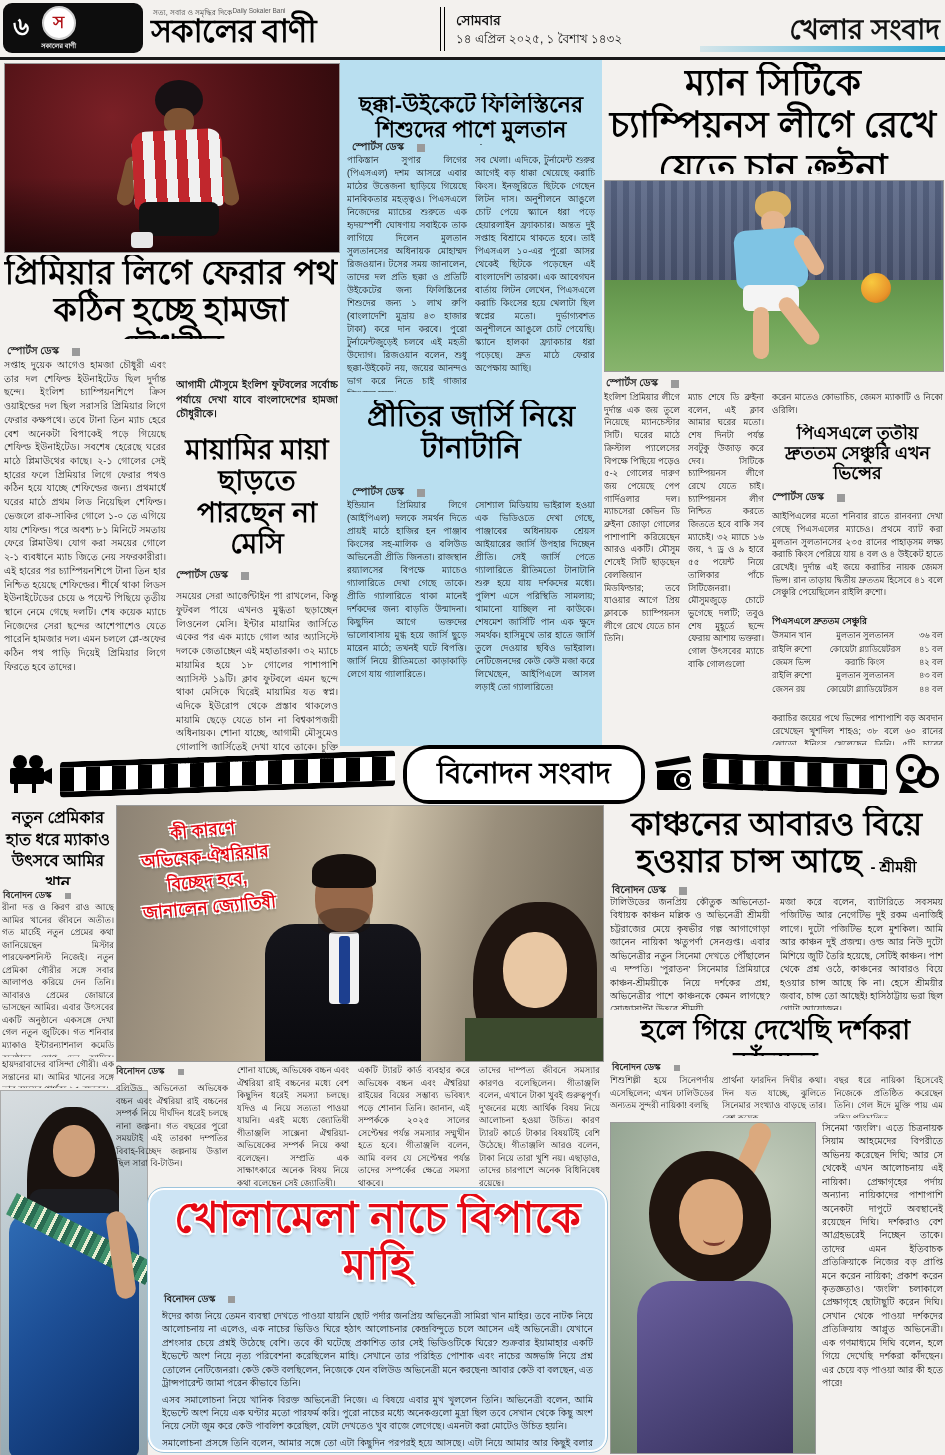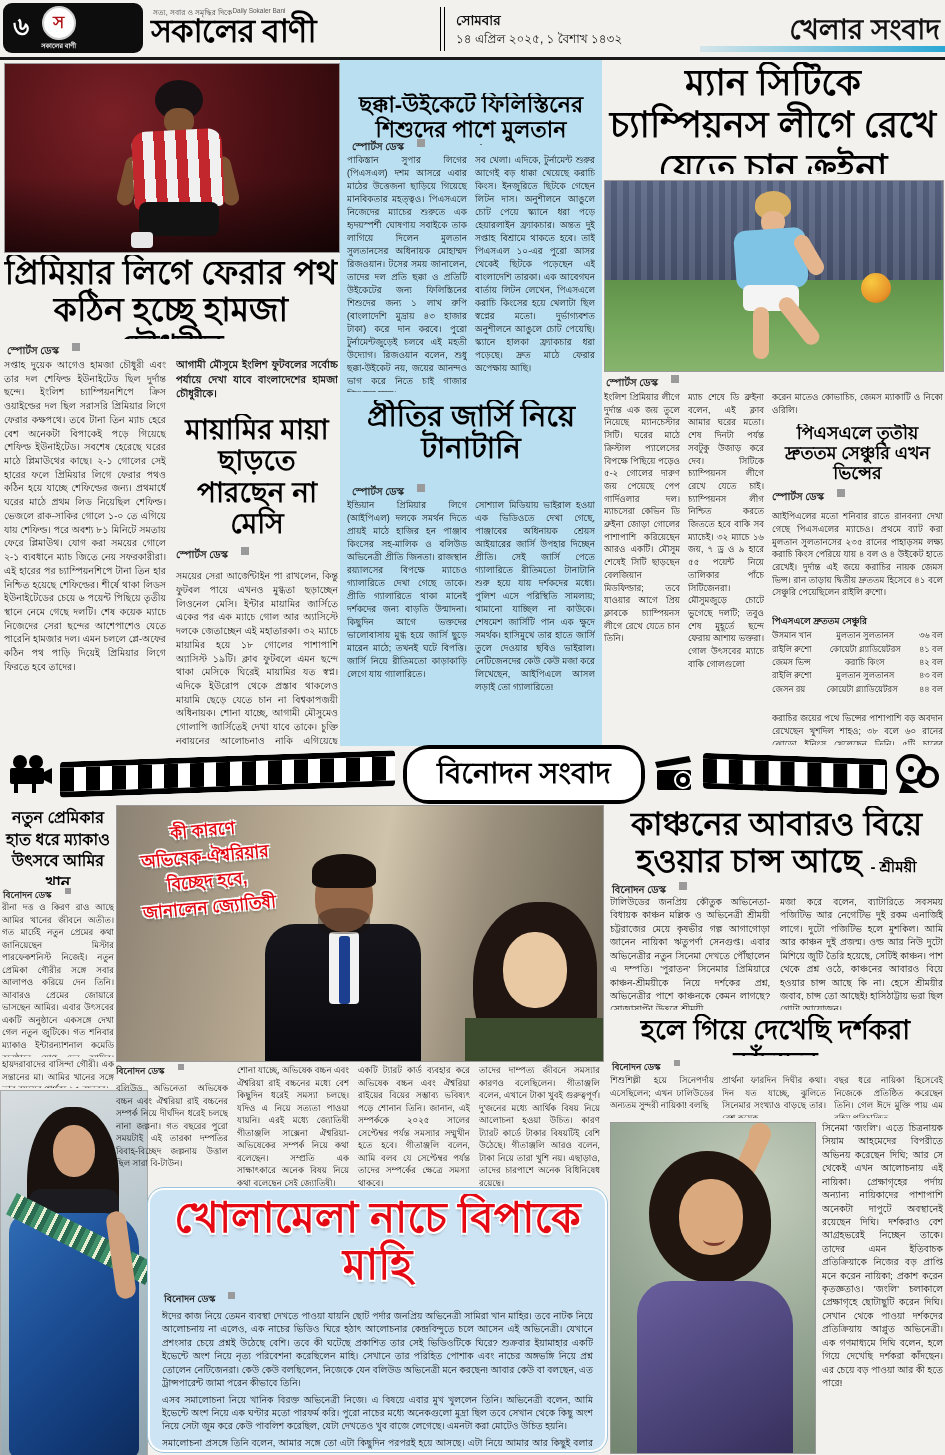--- a/index.html
+++ b/index.html
@@ -1,21 +1,21 @@
 <!DOCTYPE html>
 <html><head>
 <meta charset="utf-8">
 <style>
   html,body{margin:0;padding:0}
   body{width:945px;height:1455px;position:relative;background:#e7e5e2;font-family:"Liberation Sans","DejaVu Sans",sans-serif;color:#111}
   .page{position:absolute;inset:0;background:#f3f1ee;overflow:hidden}
   .abs{position:absolute}
   .bodytext{font-size:9.4px;line-height:1.46;text-align:justify;color:#141414;overflow:hidden;word-break:break-word}
   .headline{font-weight:bold;color:#000;text-align:center;line-height:1.12;overflow:hidden}
-  .byline{display:flex;gap:13px;font-weight:bold;font-size:10px;color:#222}
+  .byline{display:flex;align-items:center;gap:13px;font-weight:bold;font-size:10px;color:#222}
   .bsq{width:8px;height:8px;background:#9a9a9a;display:inline-block}
   .photo{position:absolute;overflow:hidden}
   .srow{display:flex;align-items:flex-start;font-size:8.4px;line-height:1.6;white-space:nowrap;overflow:hidden}
   .dots{flex:1;border-bottom:1.5px dotted #444;margin:0 2px;transform:translateY(-2px);min-width:6px}
   .film{height:24px;background:
       repeating-linear-gradient(90deg,#000 0 14px,#fff 14px 26px);
       border-top:6px solid #000;border-bottom:6px solid #000;border-radius:4px}
   .redoutline{color:#e50914;text-shadow:-1.5px -1.5px 0 #fff,1.5px -1.5px 0 #fff,-1.5px 1.5px 0 #fff,1.5px 1.5px 0 #fff,0 3px 3px rgba(0,0,0,.35)}
 </style>
 </head>
@@ -55,21 +55,21 @@
     <div class="abs" style="left:128px;top:66px;width:90px;height:78px;background:repeating-linear-gradient(90deg,#c1272d 0 11px,#f0f0f0 11px 22px);border-radius:14px 14px 6px 6px;transform:rotate(-3deg)"></div>
     <div class="abs" style="left:134px;top:138px;width:80px;height:34px;background:#121212;border-radius:8px"></div>
     <div class="abs" style="left:126px;top:168px;width:22px;height:16px;background:#e8e8e8;border-radius:4px"></div>
   </div>
   <div class="headline abs" style="left:4px;top:255px;width:334px;height:84px;font-size:33px">প্রিমিয়ার লিগে ফেরার পথ কঠিন হচ্ছে হামজা চৌধুরীর</div>
   <div class="byline abs" style="left:7px;top:343px">
     <span>স্পোর্টস ডেস্ক</span>
       <span class="bsq"></span>
   </div>
   <div class="bodytext abs" style="left:4px;top:358px;width:162px;height:386px">সপ্তাহ দুয়েক আগেও হামজা চৌধুরী এবং তার দল শেফিল্ড ইউনাইটেড ছিল দুর্দান্ত ছন্দে। ইংলিশ চ্যাম্পিয়নশিপে ক্রিস ওয়াইল্ডের দল ছিল সরাসরি প্রিমিয়ার লিগে ফেরার কক্ষপথে। তবে টানা তিন ম্যাচ হেরে বেশ অনেকটা বিপাকেই পড়ে গিয়েছে শেফিল্ড ইউনাইটেড। সবশেষ হেরেছে ঘরের মাঠে প্লিমাউথের কাছে। ২-১ গোলের সেই হারের ফলে প্রিমিয়ার লিগে ফেরার পথও কঠিন হয়ে যাচ্ছে শেফিল্ডের জন্য। প্রথমার্ধে ঘরের মাঠে প্রথম লিড নিয়েছিল শেফিল্ড। ভেজলে রাক-সাকির গোলে ১-০ তে এগিয়ে যায় শেফিল্ড। পরে অবশ্য ৮১ মিনিটে সমতায় ফেরে প্লিমাউথ। যোগ করা সময়ের গোলে ২-১ ব্যবধানে ম্যাচ জিতে নেয় সফরকারীরা। এই হারের পর চ্যাম্পিয়নশিপে টানা তিন হার নিশ্চিত হয়েছে শেফিল্ডের। শীর্ষে থাকা লিডস ইউনাইটেডের চেয়ে ৬ পয়েন্ট পিছিয়ে তৃতীয় স্থানে নেমে গেছে দলটি। শেষ কয়েক ম্যাচে নিজেদের সেরা ছন্দের আশেপাশেও যেতে পারেনি হামজার দল। এমন চললে প্লে-অফের কঠিন পথ পাড়ি দিয়েই প্রিমিয়ার লিগে ফিরতে হবে তাদের।</div>
-  <div class="abs" style="left:176px;top:358px;width:162px;height:386px;overflow:hidden">
+  <div class="abs" style="left:176px;top:378px;width:162px;height:386px;overflow:hidden">
     <div class="bodytext" style="font-weight:bold;font-size:10px">আগামী মৌসুমে ইংলিশ ফুটবলের সর্বোচ্চ পর্যায়ে দেখা যাবে বাংলাদেশের হামজা চৌধুরীকে।</div>
     <div class="headline" style="font-size:28px;margin:12px 0 8px">মায়ামির মায়া ছাড়তে পারছেন না মেসি</div>
     <div class="byline" style="margin-bottom:5px">
       <span>স্পোর্টস ডেস্ক</span>
         <span class="bsq"></span>
     </div>
     <div class="bodytext" style="height:200px">সময়ের সেরা আর্জেন্টাইন পা রাখলেন, কিন্তু ফুটবল পায়ে এখনও মুগ্ধতা ছড়াচ্ছেন লিওনেল মেসি। ইন্টার মায়ামির জার্সিতে একের পর এক ম্যাচে গোল আর অ্যাসিস্টে দলকে জেতাচ্ছেন এই মহাতারকা। ৩২ ম্যাচে মায়ামির হয়ে ১৮ গোলের পাশাপাশি অ্যাসিস্ট ১৯টি। ক্লাব ফুটবলে এমন ছন্দে থাকা মেসিকে ঘিরেই মায়ামির যত স্বপ্ন। এদিকে ইউরোপ থেকে প্রস্তাব থাকলেও মায়ামি ছেড়ে যেতে চান না বিশ্বকাপজয়ী অধিনায়ক। শোনা যাচ্ছে, আগামী মৌসুমেও গোলাপি জার্সিতেই দেখা যাবে তাকে। চুক্তি নবায়নের আলোচনাও নাকি এগিয়েছে অনেকদূর। মায়ামির মায়া ছাড়তে না পারার কথা নিজেই জানালেন মেসি। ক্লাব বিশ্বকাপ সামনে রেখে দলটি এখন নতুন ছকে এগোচ্ছে।</div>
   </div>
 
   <div class="abs" style="left:340px;top:60px;width:262px;height:686px;background:#b9dff0"></div>

